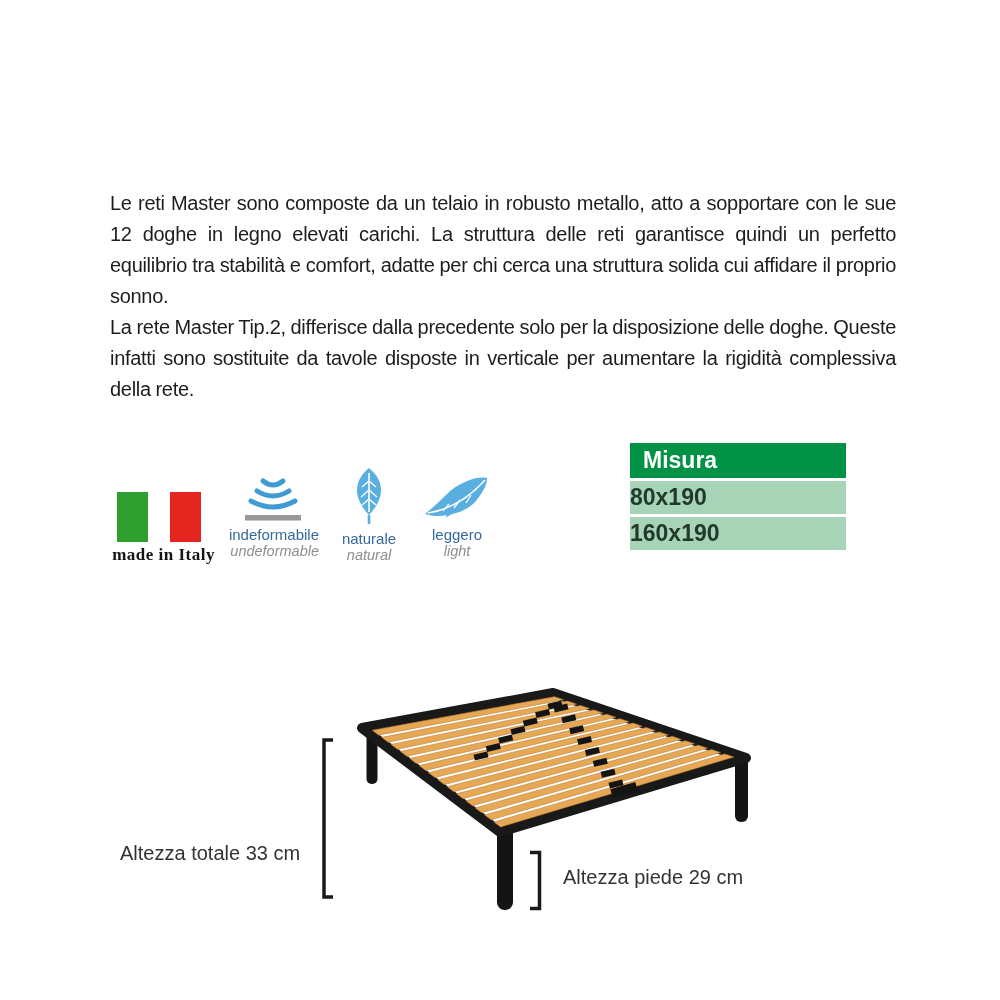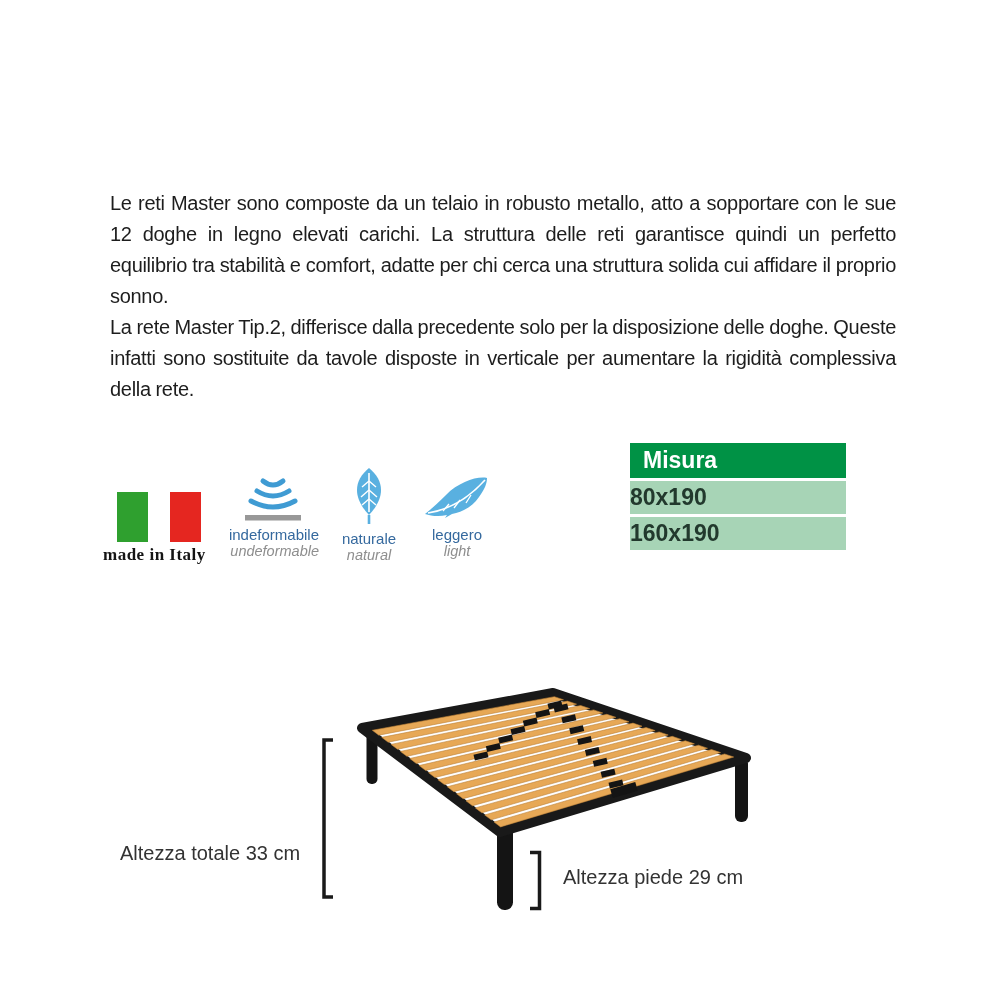--- a/index.html
+++ b/index.html
@@ -6,21 +6,21 @@
   .page{position:relative;width:1000px;height:1000px;background:#ffffff;overflow:hidden;
         font-family:"Liberation Sans",sans-serif;}
 
   
   .intro{position:absolute;left:110px;top:188px;width:786px;
          font-size:20px;line-height:31px;letter-spacing:-0.3px;word-spacing:-0.5px;
          color:#1d1d1d;text-align:justify;}
   .intro p{margin:0;}
 
   
-  .mii{position:absolute;left:103px;top:492px;width:112px;text-align:left;}
+  .mii{position:absolute;left:103px;top:492px;width:112px;text-align:right;}
   .flag{position:relative;width:100px;height:50px;margin:0 auto;}
   .flag .fg{position:absolute;left:8px;top:0;width:31px;height:50px;background:#2fa02f;}
   .flag .fr{position:absolute;right:8px;top:0;width:31px;height:50px;background:#e52620;}
   .mii-label{margin-top:3px;font-family:"Liberation Serif",serif;font-weight:700;
              font-size:17px;letter-spacing:0.5px;color:#151515;white-space:nowrap;}
 
   .feature{position:absolute;text-align:center;}
   .feature svg{display:block;margin:0 auto;}
   .f-it{font-size:15px;color:#35699e;margin-top:4px;white-space:nowrap;}
   .f-en{font-size:14.5px;color:#8e8e8e;font-style:italic;margin-top:0;white-space:nowrap;}

